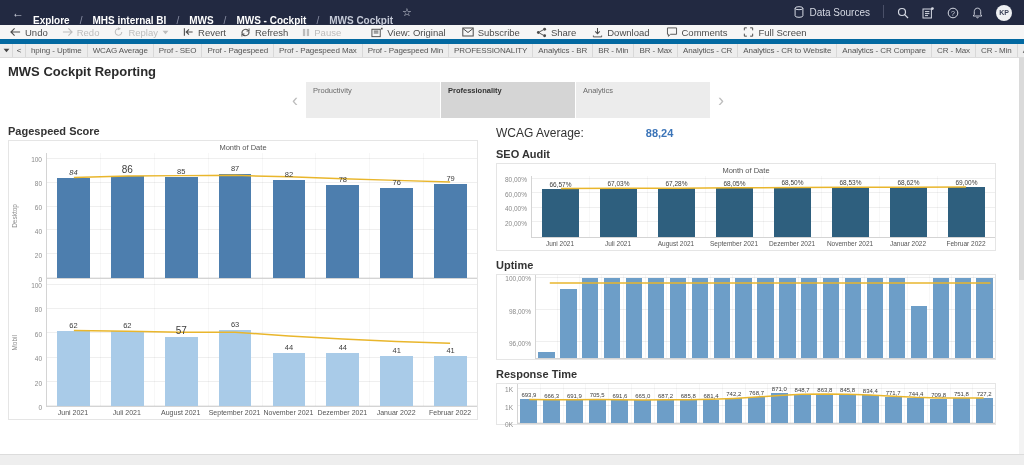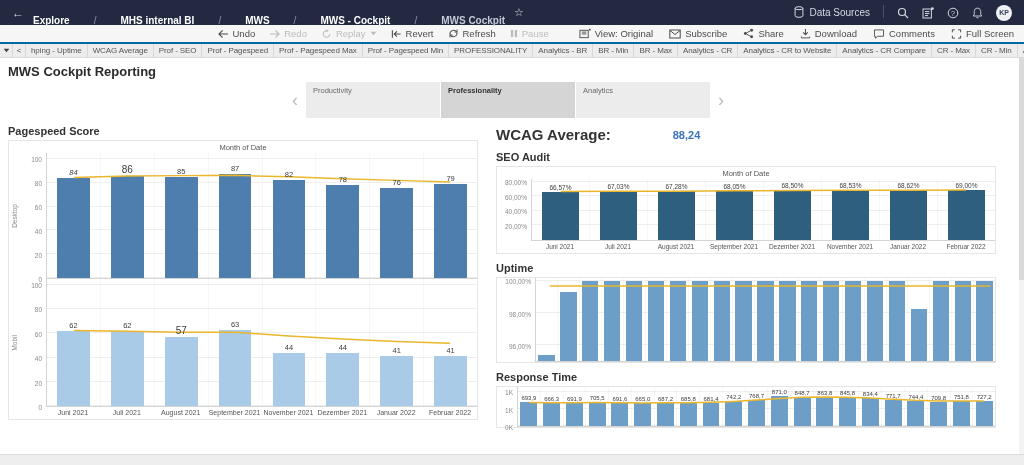--- a/index.html
+++ b/index.html
@@ -4,34 +4,34 @@
 <style>
   * { box-sizing: border-box; margin: 0; padding: 0; }
   html,body { width:1024px; height:465px; overflow:hidden; }
   body { font-family:"Liberation Sans", sans-serif; background:#fff; position:relative; }
 
   
   .topbar { height:25px; background:#222941; color:#e8eaf1; display:flex; align-items:center;
             justify-content:space-between; padding:0 12px; font-size:10px; }
   .tb-left { display:flex; align-items:center; gap:9px; }
   .back { font-size:12px; color:#cfd3de; cursor:pointer; }
-  .breadcrumb { display:flex; align-items:flex-end; gap:24px;margin-top:16px; }
+  .breadcrumb { display:flex; align-items:flex-end; gap:10px;margin-top:16px; }
   .crumb { color:#ffffff; font-weight:bold; }
   .crumb.last { color:#c6cbd8; font-weight:600; }
   .crumb-sep { color:#8a90a5; }
   .star { color:#cfd3de; font-size:11px; }
   .tb-right { display:flex; gap:13px; color:#d5d9e3; }
   .tb-item { display:flex; align-items:center; gap:5px; cursor:pointer; }
   .tb-divider { width:1px; height:13px; background:#4a5068; }
   .avatar { width:16px; height:16px; border-radius:50%; background:#eef0f3; color:#3a4158;
             font-size:7px; font-weight:bold; display:flex; align-items:center; justify-content:center; }
 
   
-  .toolbar { height:19px; background:#f6f6f6; border-bottom:2px solid #0369a1; display:flex;
-             align-items:center; justify-content:flex-end; padding:0 10px; font-size:9.5px; color:#4c4c4c; }
+  .toolbar { height:19px; background:#f6f6f6; border-bottom:5px solid #0369a1; display:flex;
+             align-items:center; justify-content:flex-start; padding:0 10px; font-size:9.5px; color:#4c4c4c; }
   .tool-group { display:flex; align-items:center; }
   .tool { display:flex; align-items:center; gap:4px; margin-right:14px; cursor:pointer; }
   .tool.disabled { color:#bcbcbc; cursor:default; }
   .tool svg { display:block; }
   .toolbar-right .tool { margin-right:0; margin-left:16px; }
 
   
   .tabstrip { height:14px; background:#ededed; border-bottom:1px solid #dcdcdc; display:flex;
               align-items:stretch; font-size:8px; color:#555; overflow:hidden; }
   .tab-btn { width:13px; display:flex; align-items:center; justify-content:center;
@@ -46,21 +46,21 @@
   .nav-chevron { color:#bdbdbd; font-size:18px; line-height:1; cursor:pointer; padding:0 3px; }
   .nav-card { width:134px; height:36px; background:#ececec; font-size:7.5px; color:#6a6a6a;
               padding:4px 0 0 7px; cursor:pointer; }
   .nav-card.active { background:#d5d5d5; color:#333; font-weight:bold; }
 
   .panels { display:flex; gap:18px; }
   .left-panel { width:470px; flex:0 0 auto; }
   .right-panel { flex:1; padding-right:12px; }
   h2 { font-size:11px; font-weight:bold; color:#333; margin:0 0 3px 0; }
   .wcag-row { display:flex; align-items:center; margin:1px 0 8px 0; }
-  .wcag-label { font-size:15px; font-weight:bold; color:#333; }
+  .wcag-label { font-size:12px; font-weight:normal; color:#333; }
   .wcag-value { font-size:11px; font-weight:bold; margin-left:62px; }
 
   
   .chart-box { border:1px solid #e5e5e5; background:#fff; }
   .axis-title { text-align:center; font-size:7.5px; color:#555; padding:2px 0 1px 0; }
   .plot-row { display:flex; }
   .ylab { display:flex; align-items:center; justify-content:center; }
   .ylab span { writing-mode:vertical-rl; transform:rotate(180deg); font-size:6.5px; color:#8a8a8a; }
   .yaxis { position:relative; flex:0 0 auto; }
   .ytick { position:absolute; right:4px; transform:translateY(50%); font-size:6.5px; color:#8a8a8a; white-space:nowrap; }

